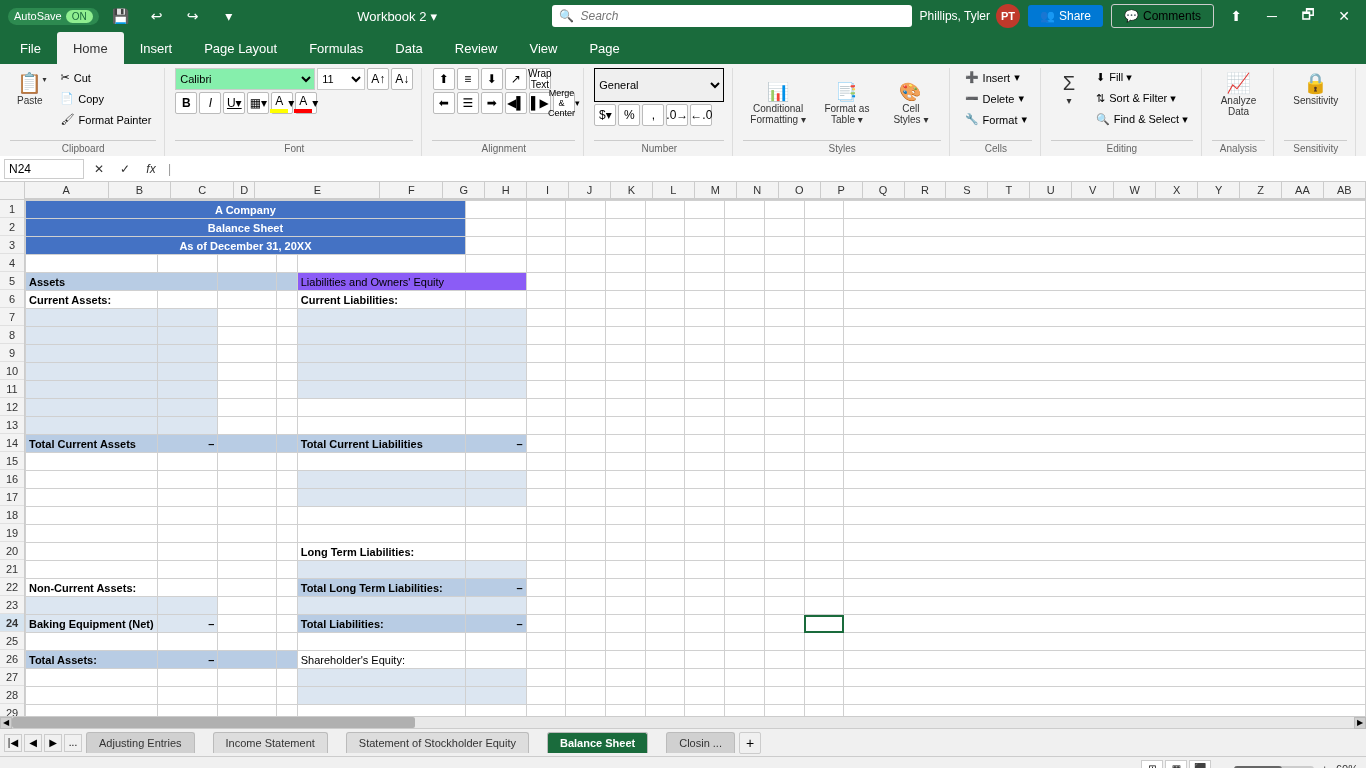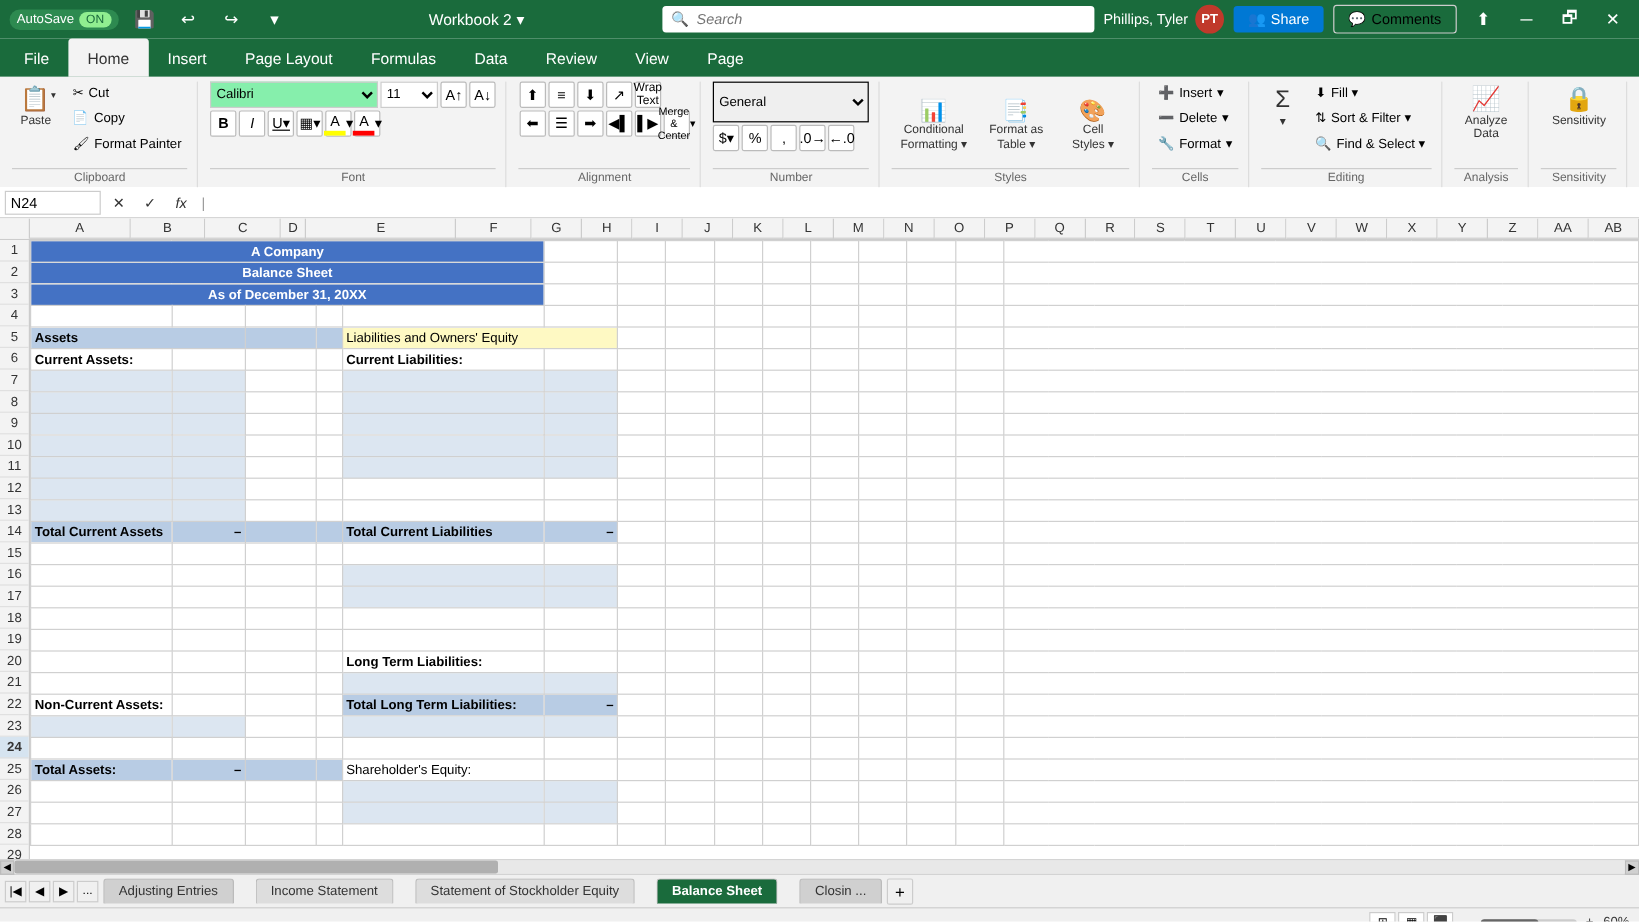--- a/index.html
+++ b/index.html
@@ -559,21 +559,21 @@
               <td></td>
             <td></td>
               <td></td>
               <td colspan="14"></td>
           </tr>
 
           <tr>
             <td colspan="2" style="background:#b8cce4;font-weight:bold;">Assets</td>
             <td style="background:#b8cce4;"></td>
             <td style="background:#b8cce4;"></td>
-            <td colspan="2" style="background:#fef9c3;">Liabilities and Owners' Equity</td>
+            <td colspan="2" style="background:#8b5cf6;">Liabilities and Owners' Equity</td>
             <td></td>
               <td></td>
               <td></td>
               <td></td>
             <td></td>
               <td></td>
               <td></td>
               <td></td>
             <td colspan="14"></td>
           </tr>
@@ -887,20 +887,37 @@
               <td></td>
               <td></td>
               <td></td>
             <td></td>
               <td></td>
               <td></td>
               <td></td>
             <td colspan="14"></td>
           </tr>
 
+          <tr>
+            <td style="background:#dce6f1;font-weight:bold;">Baking Equipment (Net)</td>
+            <td style="background:#dce6f1;font-weight:bold;text-align:right;">–</td>
+            <td></td>
+              <td></td>
+            <td style="background:#b8cce4;font-weight:bold;">Total Liabilities:</td>
+            <td style="background:#b8cce4;font-weight:bold;text-align:right;">–</td>
+            <td></td>
+              <td></td>
+              <td></td>
+              <td></td>
+            <td></td>
+              <td></td>
+              <td></td>
+            <td style="outline:2px solid #1a6b3c;outline-offset:-2px;"></td>
+            <td colspan="14"></td>
+          </tr>
 
           <tr>
             <td></td>
               <td></td>
               <td></td>
               <td></td>
             <td></td>
               <td></td>
               <td></td>
               <td></td>

